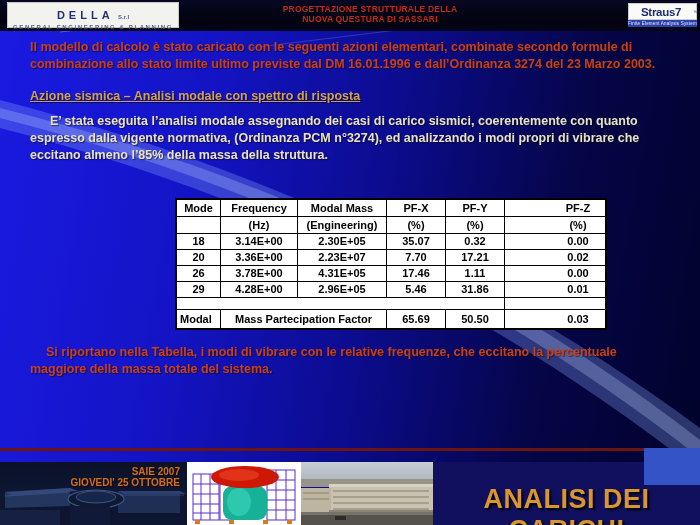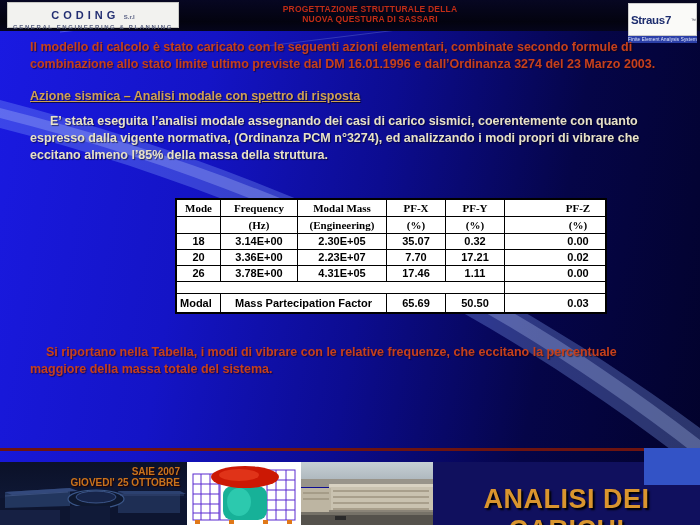--- a/index.html
+++ b/index.html
@@ -14,22 +14,22 @@
   .topbar{position:absolute;left:0;top:0;width:700px;height:31px;
     background:linear-gradient(180deg,#070722 0%,#03030f 70%,#05051c 100%);}
   .coding-box{position:absolute;left:7px;top:2px;width:172px;height:26px;background:#f2f2ef;
     border:1px solid #c8c8c4;box-sizing:border-box;text-align:center;padding-top:2px;}
   .coding-name{font-size:11px;font-weight:bold;letter-spacing:4px;color:#232f72;line-height:11px;}
   .coding-suffix{font-size:6px;letter-spacing:0;color:#5a6184;font-weight:bold;}
   .coding-sub{font-size:6px;letter-spacing:1.6px;color:#565d7d;font-weight:bold;margin-top:1px;}
   .proj-title{position:absolute;left:250px;top:4px;width:240px;text-align:center;
     font-size:8.5px;font-weight:bold;color:#bf2c16;line-height:10px;letter-spacing:.2px;}
   .straus-box{position:absolute;left:628px;top:3px;width:69px;height:24px;}
-  .straus-top{background:#fafaf8;border:1px solid #cccccc;box-sizing:border-box;height:33px;
-    display:flex;align-items:center;justify-content:flex-end;gap:20px;}
+  .straus-top{background:#fafaf8;border:1px solid #cccccc;box-sizing:border-box;height:17px;
+    display:flex;align-items:center;justify-content:space-between;gap:12px;}
   .straus-name{font-size:11.5px;font-weight:bold;color:#1d2d6e;letter-spacing:-0.3px;}
   .straus-tm{font-size:5px;color:#445;vertical-align:super;}
   .straus-sub{background:#2b3fa8;height:7px;font-size:4.5px;color:#e8ecff;text-align:center;line-height:7px;letter-spacing:.2px;}
   
   .p-intro{position:absolute;left:30px;top:39px;width:652px;
     color:#c6401c;font-size:12.5px;font-weight:bold;line-height:17px;
     text-shadow:1px 1px 1px rgba(20,0,0,.55);}
   .heading{position:absolute;left:30px;top:89px;
     color:#d0a055;font-size:12.5px;font-weight:bold;text-decoration:underline;
     text-shadow:1px 1px 1px rgba(0,0,0,.6);}
@@ -37,21 +37,21 @@
     color:#e8e2c8;font-size:12.5px;font-weight:bold;line-height:17px;
     text-shadow:1px 1px 1px rgba(0,0,0,.55);}
   .p-close{position:absolute;left:30px;top:344px;width:640px;text-indent:16px;
     color:#c6401c;font-size:12.5px;font-weight:bold;line-height:17px;
     text-shadow:1px 1px 1px rgba(20,0,0,.55);}
   
   .modal-table{position:absolute;left:175px;top:198px;border-collapse:collapse;
     background:#fff;border:2px solid #000;font-size:11px;font-weight:bold;color:#000;
     font-family:"Liberation Sans",sans-serif;}
   .modal-table td{border:1px solid #000;text-align:center;padding:0 2px;height:15px;line-height:15px;white-space:nowrap;}
-  .modal-table tr.hdr td{height:16px;font-family:Liberation Serif, serif;}
+  .modal-table tr.hdr td{height:16px;}
   .modal-table td.c0{width:38px;}
   .modal-table td.c1{width:72px;}
   .modal-table td.c2{width:84px;}
   .modal-table td.c3{width:54px;}
   .modal-table td.c4{width:54px;}
   .modal-table td.c5{width:50px;padding-left:48px;}
   .modal-table tr.spacer td{border-left:none;border-right:none;border-bottom:1px solid #000;height:11px;}
   .modal-table tr.spacer td.keepleft{border-left:1px solid #000;}
   .modal-table tr.total td{height:18px;line-height:18px;}
   .modal-table tr.total td.lbl{text-align:left;padding-left:3px;}
@@ -78,21 +78,21 @@
   <svg class="fx" viewBox="0 0 700 525">
     <path d="M0,100 C250,165 480,265 700,428 L700,472 C470,292 240,190 0,128 Z" fill="rgba(140,172,255,0.30)"></path>
     <path d="M0,108 C255,172 485,272 700,440 L700,458 C475,282 245,180 0,118 Z" fill="rgba(190,210,255,0.28)"></path>
     <line x1="60" y1="32" x2="345" y2="0" stroke="rgba(180,200,255,0.35)" stroke-width="1"></line>
     <line x1="250" y1="48" x2="430" y2="26" stroke="rgba(180,200,255,0.22)" stroke-width="1"></line>
   </svg>
 
   <div class="topbar">
     <div class="coding-box">
       <div>
-        <span class="coding-name">CODING</span>
+        <span class="coding-name">DELLA</span>
         <span class="coding-suffix">S.r.l</span>
       </div>
       <div class="coding-sub">GENERAL ENGINEERING &amp; PLANNING</div>
     </div>
     <div class="proj-title">
       <div>PROGETTAZIONE STRUTTURALE DELLA</div>
       <div>NUOVA QUESTURA DI SASSARI</div>
     </div>
     <div class="straus-box">
       <div class="straus-top">
@@ -146,20 +146,28 @@
       <td class="c4">17.21</td>
       <td class="c5">0.02</td>
     </tr>
     <tr>
       <td class="c0">26</td>
       <td class="c1">3.78E+00</td>
       <td class="c2">4.31E+05</td>
       <td class="c3">17.46</td>
       <td class="c4">1.11</td>
       <td class="c5">0.00</td>
+    </tr>
+    <tr>
+      <td class="c0">29</td>
+      <td class="c1">4.28E+00</td>
+      <td class="c2">2.96E+05</td>
+      <td class="c3">5.46</td>
+      <td class="c4">31.86</td>
+      <td class="c5">0.01</td>
     </tr>
     <tr class="spacer">
       <td class="c0"></td>
       <td class="c1"></td>
       <td class="c2"></td>
       <td class="c3"></td>
       <td class="c4"></td>
       <td class="c5 keepleft"></td>
     </tr>
     <tr class="total">

